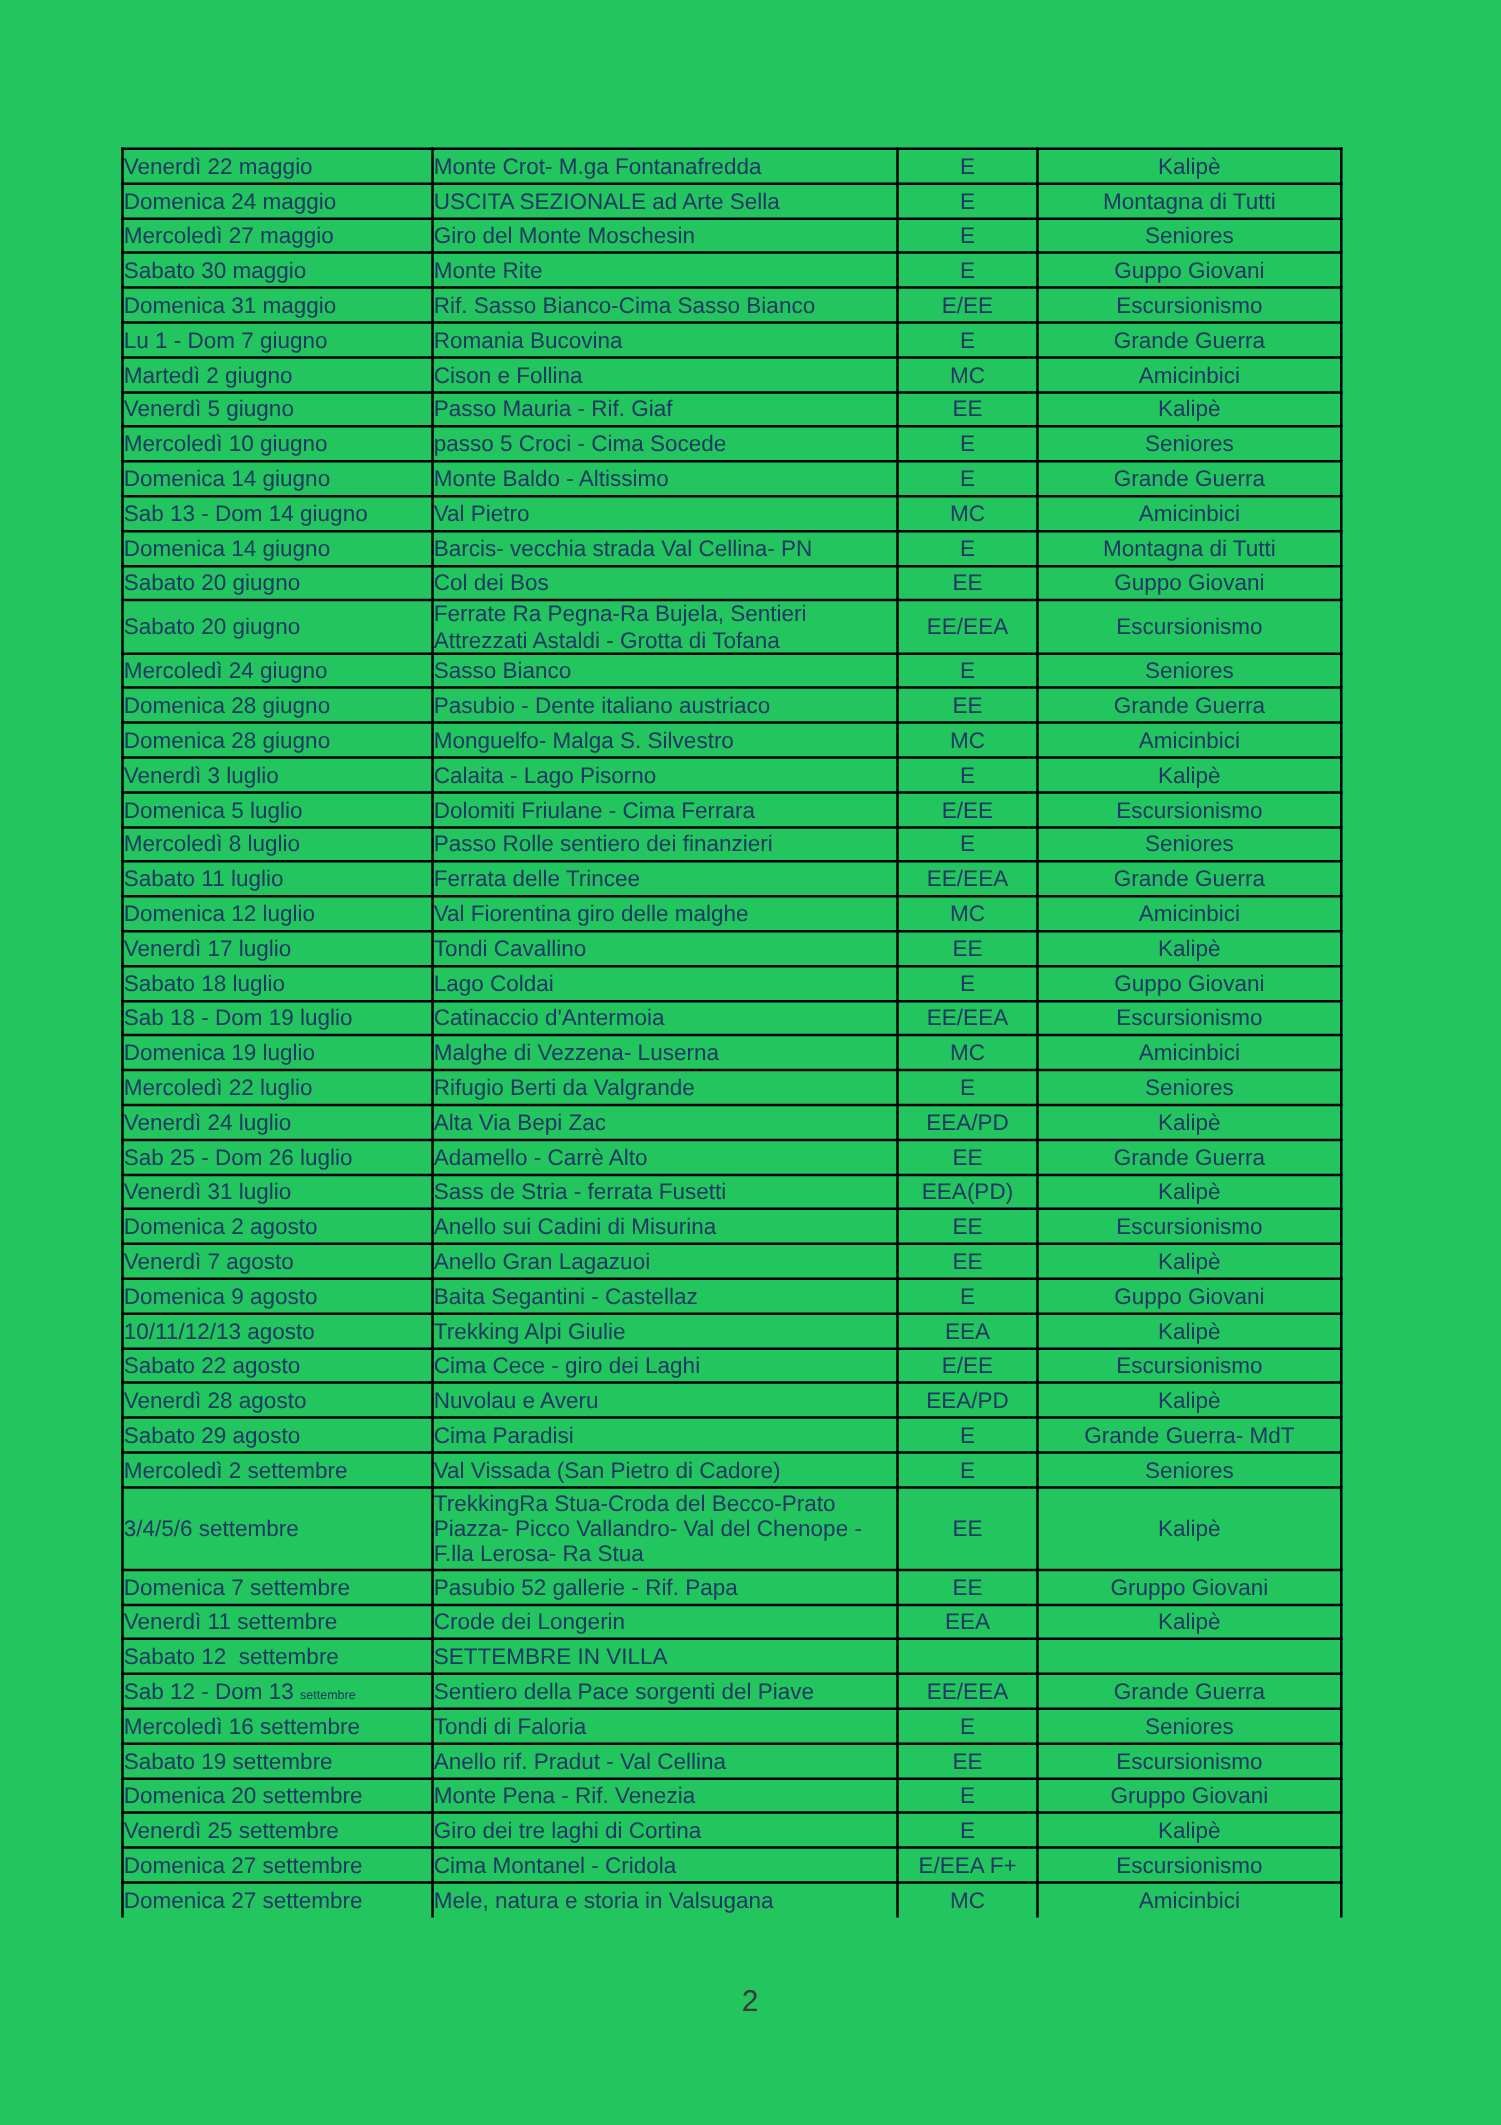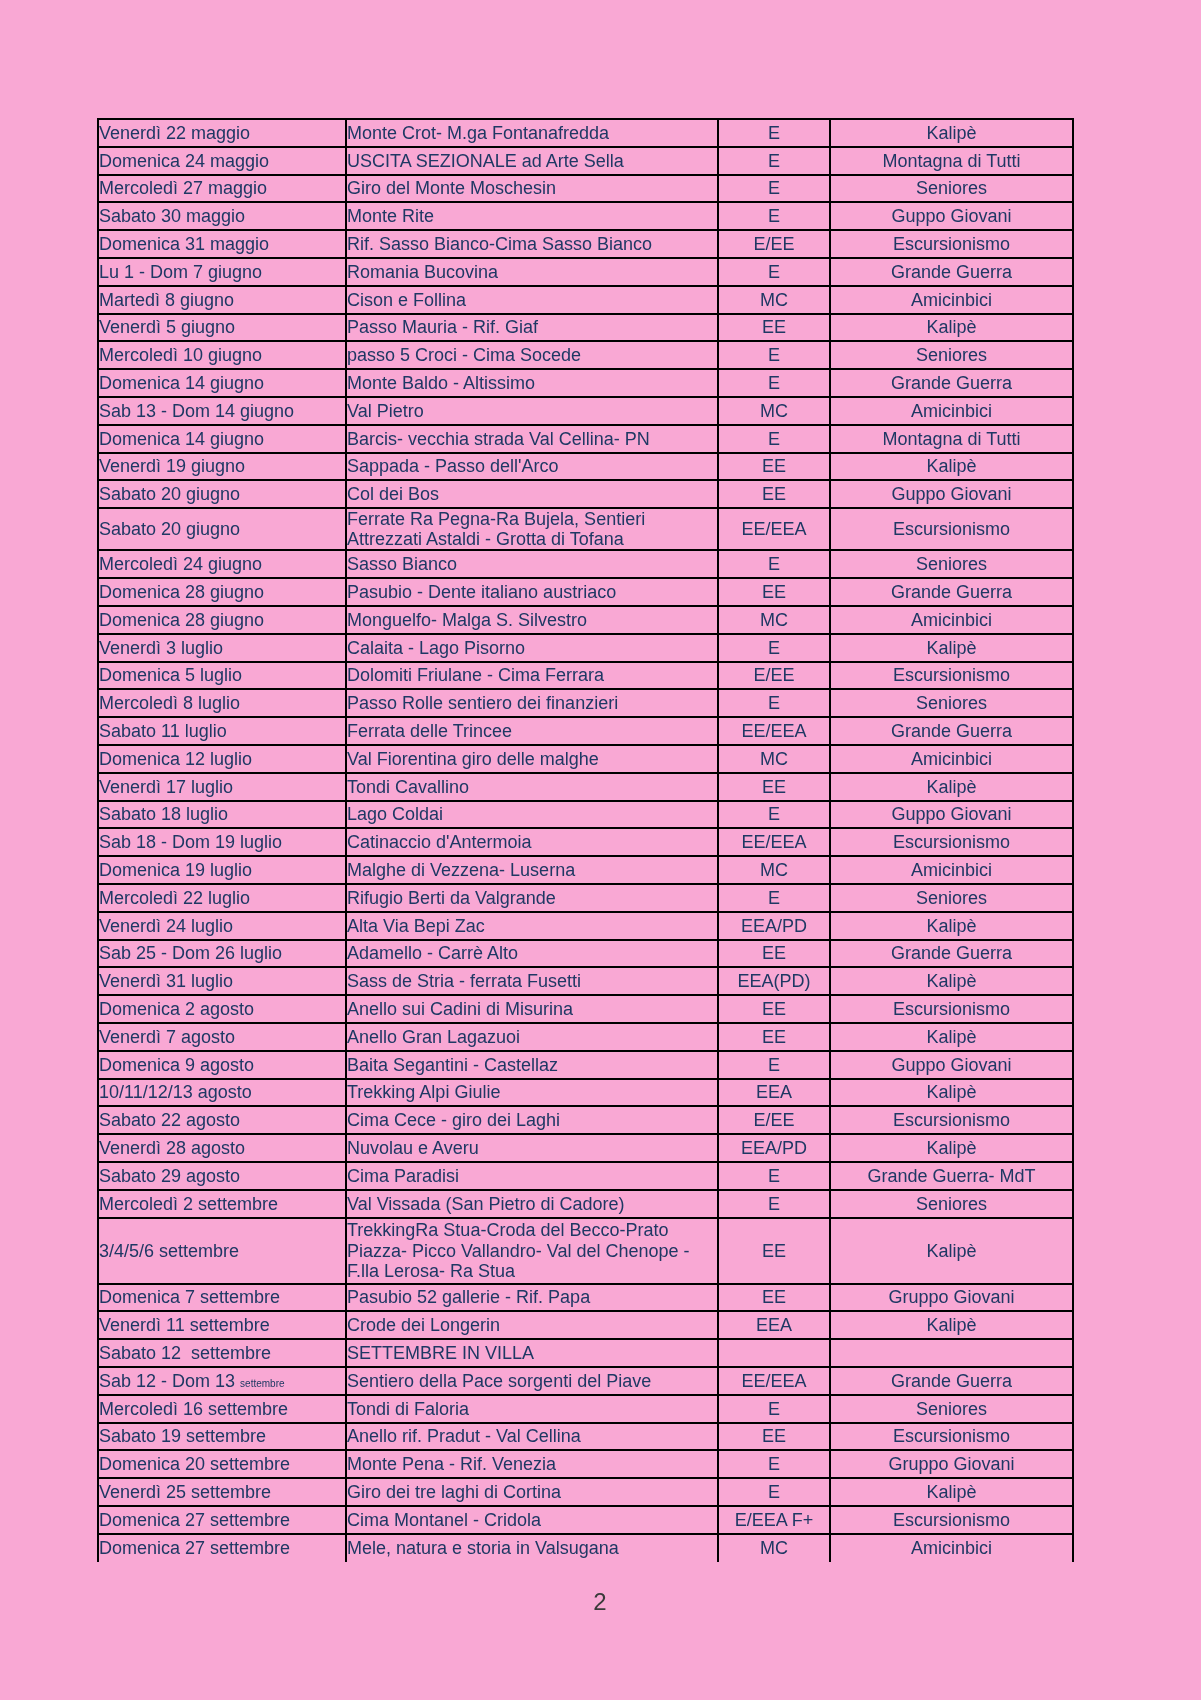--- a/index.html
+++ b/index.html
@@ -1,20 +1,20 @@
 <!DOCTYPE html>
 <html><head>
 <meta charset="utf-8">
 <style>
   html, body { margin: 0; padding: 0; background: #ffffff; }
   .page {
     position: relative;
     width: 1201px;
     height: 1700px;
-    background: #f9a8d4;
+    background: #22c55e;
     font-family: "Liberation Sans", sans-serif;
     color: #1f3864;
     overflow: hidden;
   }
   table.schedule {
     position: absolute;
     left: 97px;
     top: 118px;
     width: 975px;
     border-collapse: collapse;
@@ -92,21 +92,21 @@
           <td class="c-diff">E/EE</td>
           <td class="c-group">Escursionismo</td>
         </tr>
         <tr class="row">
           <td class="c-date">Lu 1 - Dom 7 giugno</td>
           <td class="c-event">Romania Bucovina</td>
           <td class="c-diff">E</td>
           <td class="c-group">Grande Guerra</td>
         </tr>
         <tr class="row">
-          <td class="c-date">Martedì 8 giugno</td>
+          <td class="c-date">Martedì 2 giugno</td>
           <td class="c-event">Cison e Follina</td>
           <td class="c-diff">MC</td>
           <td class="c-group">Amicinbici</td>
         </tr>
         <tr class="row">
           <td class="c-date">Venerdì 5 giugno</td>
           <td class="c-event">Passo Mauria - Rif. Giaf</td>
           <td class="c-diff">EE</td>
           <td class="c-group">Kalipè</td>
         </tr>
@@ -126,26 +126,20 @@
           <td class="c-date">Sab 13 - Dom 14 giugno</td>
           <td class="c-event">Val Pietro</td>
           <td class="c-diff">MC</td>
           <td class="c-group">Amicinbici</td>
         </tr>
         <tr class="row">
           <td class="c-date">Domenica 14 giugno</td>
           <td class="c-event">Barcis- vecchia strada Val Cellina- PN</td>
           <td class="c-diff">E</td>
           <td class="c-group">Montagna di Tutti</td>
-        </tr>
-        <tr class="row">
-          <td class="c-date">Venerdì 19 giugno</td>
-          <td class="c-event">Sappada - Passo dell'Arco</td>
-          <td class="c-diff">EE</td>
-          <td class="c-group">Kalipè</td>
         </tr>
         <tr class="row">
           <td class="c-date">Sabato 20 giugno</td>
           <td class="c-event">Col dei Bos</td>
           <td class="c-diff">EE</td>
           <td class="c-group">Guppo Giovani</td>
         </tr>
         <tr class="row tall-sm">
           <td class="c-date">Sabato 20 giugno</td>
           <td class="c-event small-text">Ferrate Ra Pegna-Ra Bujela, Sentieri Attrezzati Astaldi - Grotta di Tofana</td>

